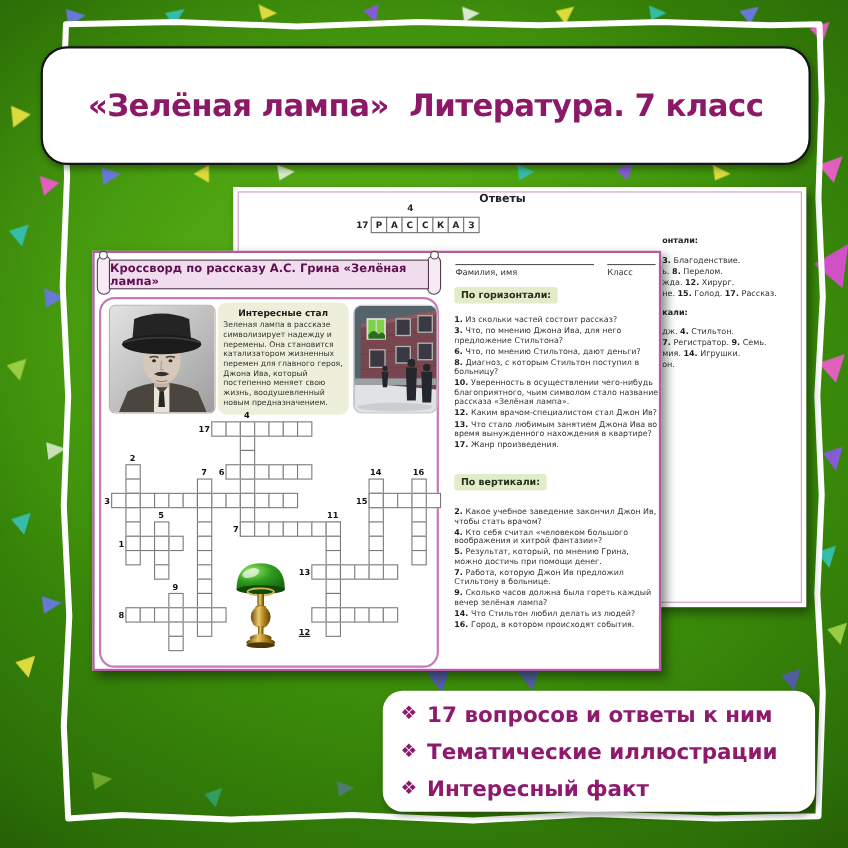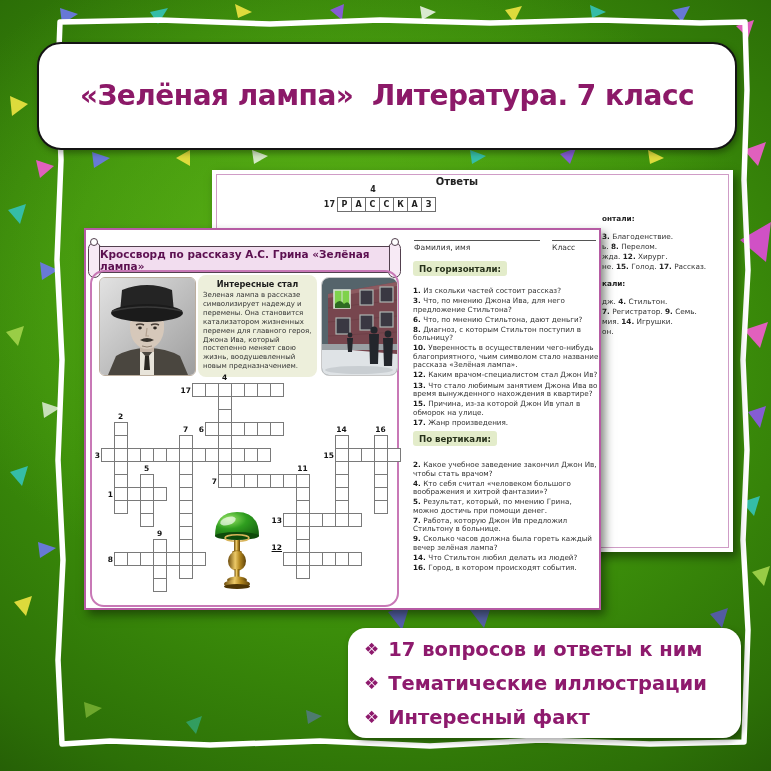--- a/index.html
+++ b/index.html
@@ -31,21 +31,21 @@
   #fragments{position:absolute;left:390px;top:44px;width:128px;font-size:7.3px;color:#333;}
   #fragments .fhdr{font-weight:bold;color:#222;margin-bottom:9px;}
   #fragments .fline{line-height:9.4px;margin-bottom:.6px;}
   #fragments .fline b{color:#222;}
   #fragments .vgap{height:7px;}
 
   
   #front-sheet{left:84px;top:228px;width:517px;height:382px;background:#fff;z-index:4;
     border:2px solid #b55ba3;box-sizing:border-box;box-shadow:4px 5px 9px rgba(8,18,4,.5);}
   
-  #scrollwrap{left:2px;top:11px;width:314px;height:38px;padding-left:19px;}
+  #scrollwrap{left:2px;top:1px;width:314px;height:38px;padding-left:19px;}
   .roll{position:absolute;width:13px;height:36px;top:1px;background:#f7eaf5;border:1.5px solid #52404e;border-radius:7px;box-sizing:border-box;}
   .roll.left{left:0;} .roll.right{left:300px;}
   .rollcap{position:absolute;width:8px;height:8px;border-radius:50%;background:#fff;border:1.5px solid #52404e;box-sizing:border-box;top:-3px;}
   .rollcap.left{left:2px;} .rollcap.right{left:303px;}
   #scroll-body{position:absolute;left:11px;top:5px;width:291px;height:27px;background:#f2ddef;border:1.5px solid #52404e;box-sizing:border-box;
     display:flex;align-items:center;justify-content:center;}
   #scroll-body span{font-size:10.5px;font-weight:bold;color:#5c1050;}
   
   #wavybox{left:4px;top:40px;width:309px;height:337px;border:2.5px solid #c878b6;border-radius:14px;box-sizing:border-box;}
   #portrait-box{left:7px;top:5px;width:95px;height:97px;border-radius:6px;overflow:hidden;border:1px solid #bcae9e;}
@@ -368,21 +368,21 @@
         <div class="cell" style="left: 195px; top: 156px;"></div>
         <div class="cell" style="left: 195px; top: 169px;"></div>
         <div class="cell" style="left: 195px; top: 182px;"></div>
         <span class="xlbl d" style="left: 194px; top: 81px;">11</span>
         <div class="cell" style="left: 182px; top: 169px;"></div>
         <div class="cell" style="left: 195px; top: 169px;"></div>
         <div class="cell" style="left: 208px; top: 169px;"></div>
         <div class="cell" style="left: 221px; top: 169px;"></div>
         <div class="cell" style="left: 234px; top: 169px;"></div>
         <div class="cell" style="left: 247px; top: 169px;"></div>
-        <span class="xlbl a" style="left: 168px; top: 160px; text-decoration: underline;">12</span>
+        <span class="xlbl a" style="left: 168px; top: 187px; text-decoration: underline;">12</span>
         <div class="cell" style="left: 182px; top: 130px;"></div>
         <div class="cell" style="left: 195px; top: 130px;"></div>
         <div class="cell" style="left: 208px; top: 130px;"></div>
         <div class="cell" style="left: 221px; top: 130px;"></div>
         <div class="cell" style="left: 234px; top: 130px;"></div>
         <div class="cell" style="left: 247px; top: 130px;"></div>
         <span class="xlbl a" style="left: 168px; top: 133px;">13</span>
         <div class="cell" style="left: 234px; top: 52px;"></div>
         <div class="cell" style="left: 234px; top: 65px;"></div>
         <div class="cell" style="left: 234px; top: 78px;"></div>
@@ -450,21 +450,20 @@
 
     <div id="pill-h" class="pill">По горизонтали:</div>
     <div id="qlist-h" class="qlist">
         <div class="q"><b>1.  </b>Из скольки частей состоит рассказ?</div>
         <div class="q"><b>3.  </b>Что, по мнению Джона Ива, для него предложение Стильтона?</div>
         <div class="q"><b>6.  </b>Что, по мнению Стильтона, дают деньги?</div>
         <div class="q"><b>8.  </b>Диагноз, с которым Стильтон поступил в больницу?</div>
         <div class="q"><b>10.  </b>Уверенность в осуществлении чего-нибудь благоприятного, чьим символом стало название рассказа «Зелёная лампа».</div>
         <div class="q"><b>12.  </b>Каким врачом-специалистом стал Джон Ив?</div>
         <div class="q"><b>13.  </b>Что стало любимым занятием Джона Ива во время  вынужденного нахождения в квартире?</div>
-        <div class="q"><b>15.  </b>Причина, из-за которой Джон Ив упал в обморок на улице.</div>
         <div class="q"><b>17.  </b>Жанр произведения.</div>
       </div>
 
     <div id="pill-v" class="pill">По вертикали:</div>
     <div id="qlist-v" class="qlist">
         <div class="q"><b>2.  </b>Какое учебное заведение закончил Джон Ив, чтобы стать врачом?</div>
         <div class="q"><b>4.  </b>Кто себя считал «человеком большого воображения и хитрой фантазии»?</div>
         <div class="q"><b>5.  </b>Результат, который, по мнению Грина, можно достичь при помощи денег.</div>
         <div class="q"><b>7.  </b>Работа, которую Джон Ив предложил Стильтону в больнице.</div>
         <div class="q"><b>9.  </b>Сколько часов должна была гореть каждый вечер зелёная лампа?</div>

